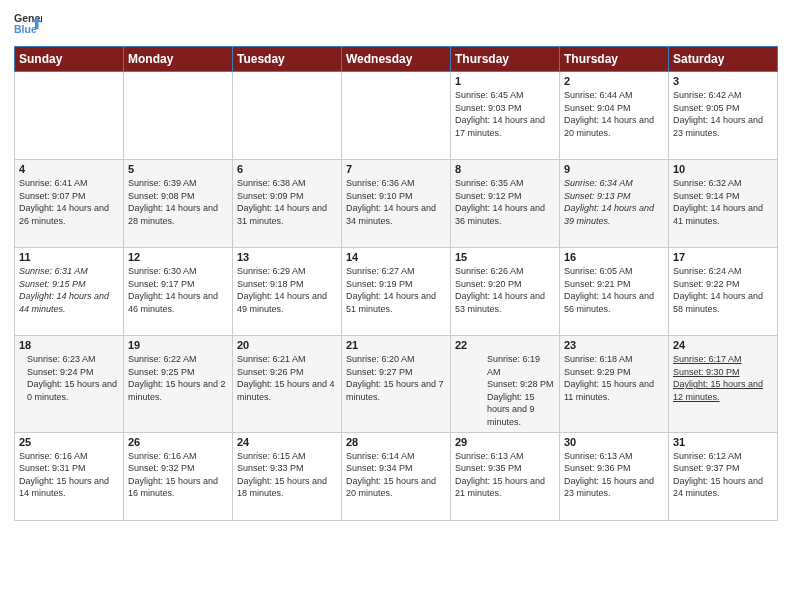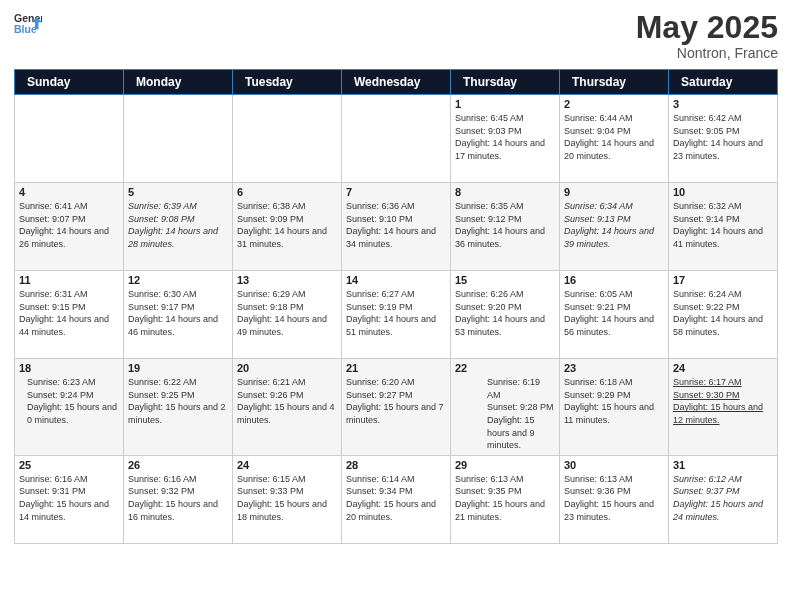--- a/index.html
+++ b/index.html
@@ -44,25 +44,25 @@
     .location {
       font-size: 14px;
       color: #555;
     }
     table {
       width: 100%;
       border-collapse: collapse;
       table-layout: fixed;
     }
     thead th {
-      background-color: #0f172a;
+      background-color: #7f1d1d;
       color: #fff;
       font-size: 12px;
       font-weight: bold;
-      padding: 5px 12px;
+      padding: 5px 4px;
       border: 1px solid #3a7fc0;
       text-align: left;
     }
     tbody td {
       border: 1px solid #ccc;
       vertical-align: top;
       padding: 3px 4px;
       font-size: 9.5px;
       color: #333;
       height: 88px;
@@ -92,24 +92,20 @@
 
 <div class="page">
   <div class="header">
     <div class="logo">
       <svg class="logo-icon" viewBox="0 0 32 32">
         <text x="0" y="14" font-size="12" font-weight="bold" fill="#333">General</text>
         <text x="0" y="26" font-size="12" font-weight="bold" fill="#4a90d9">Blue</text>
         <polygon points="26,8 32,14 28,14 28,22 24,22 24,14 20,14" fill="#4a90d9"></polygon>
       </svg>
     </div>
-    <div class="title-block">
-      <div class="month-title">May 2025</div>
-      <div class="location">Nontron, France</div>
-    </div>
   </div>
 
   <table>
     <thead>
       <tr>
       <th>Sunday</th>
           <th>Monday</th>
           <th>Tuesday</th>
           <th>Wednesday</th>
           <th>Thursday</th>
@@ -144,21 +140,21 @@
         </tr>
         <tr>
           <td>
             <div class="day-number">4</div>
             <div class="day-info" style="white-space: pre-line;">Sunrise: 6:41 AM
 Sunset: 9:07 PM
 Daylight: 14 hours and 26 minutes.</div>
           </td>
           <td>
             <div class="day-number">5</div>
-            <div class="day-info" style="white-space: pre-line; font-style: italic;">Sunrise: 6:39 AM
+            <div class="day-info" style="white-space: pre-line;">Sunrise: 6:39 AM
 Sunset: 9:08 PM
 Daylight: 14 hours and 28 minutes.</div>
           </td>
           <td>
             <div class="day-number">6</div>
             <div class="day-info" style="white-space: pre-line;">Sunrise: 6:38 AM
 Sunset: 9:09 PM
 Daylight: 14 hours and 31 minutes.</div>
           </td>
           <td>
@@ -182,21 +178,21 @@
           <td>
             <div class="day-number">10</div>
             <div class="day-info" style="white-space: pre-line;">Sunrise: 6:32 AM
 Sunset: 9:14 PM
 Daylight: 14 hours and 41 minutes.</div>
           </td>
         </tr>
         <tr>
           <td>
             <div class="day-number">11</div>
-            <div class="day-info" style="white-space: pre-line;">Sunrise: 6:31 AM
+            <div class="day-info" style="white-space: pre-line; font-style: italic;">Sunrise: 6:31 AM
 Sunset: 9:15 PM
 Daylight: 14 hours and 44 minutes.</div>
           </td>
           <td>
             <div class="day-number">12</div>
             <div class="day-info" style="white-space: pre-line;">Sunrise: 6:30 AM
 Sunset: 9:17 PM
 Daylight: 14 hours and 46 minutes.</div>
           </td>
           <td>
@@ -306,20 +302,20 @@
 Daylight: 15 hours and 21 minutes.</div>
           </td>
           <td>
             <div class="day-number">30</div>
             <div class="day-info" style="white-space: pre-line;">Sunrise: 6:13 AM
 Sunset: 9:36 PM
 Daylight: 15 hours and 23 minutes.</div>
           </td>
           <td>
             <div class="day-number">31</div>
-            <div class="day-info" style="white-space: pre-line; font-style: italic;">Sunrise: 6:12 AM
+            <div class="day-info" style="white-space: pre-line;">Sunrise: 6:12 AM
 Sunset: 9:37 PM
 Daylight: 15 hours and 24 minutes.</div>
           </td>
         </tr>
       </tbody>
   </table>
 </div>
 
 </body></html>

